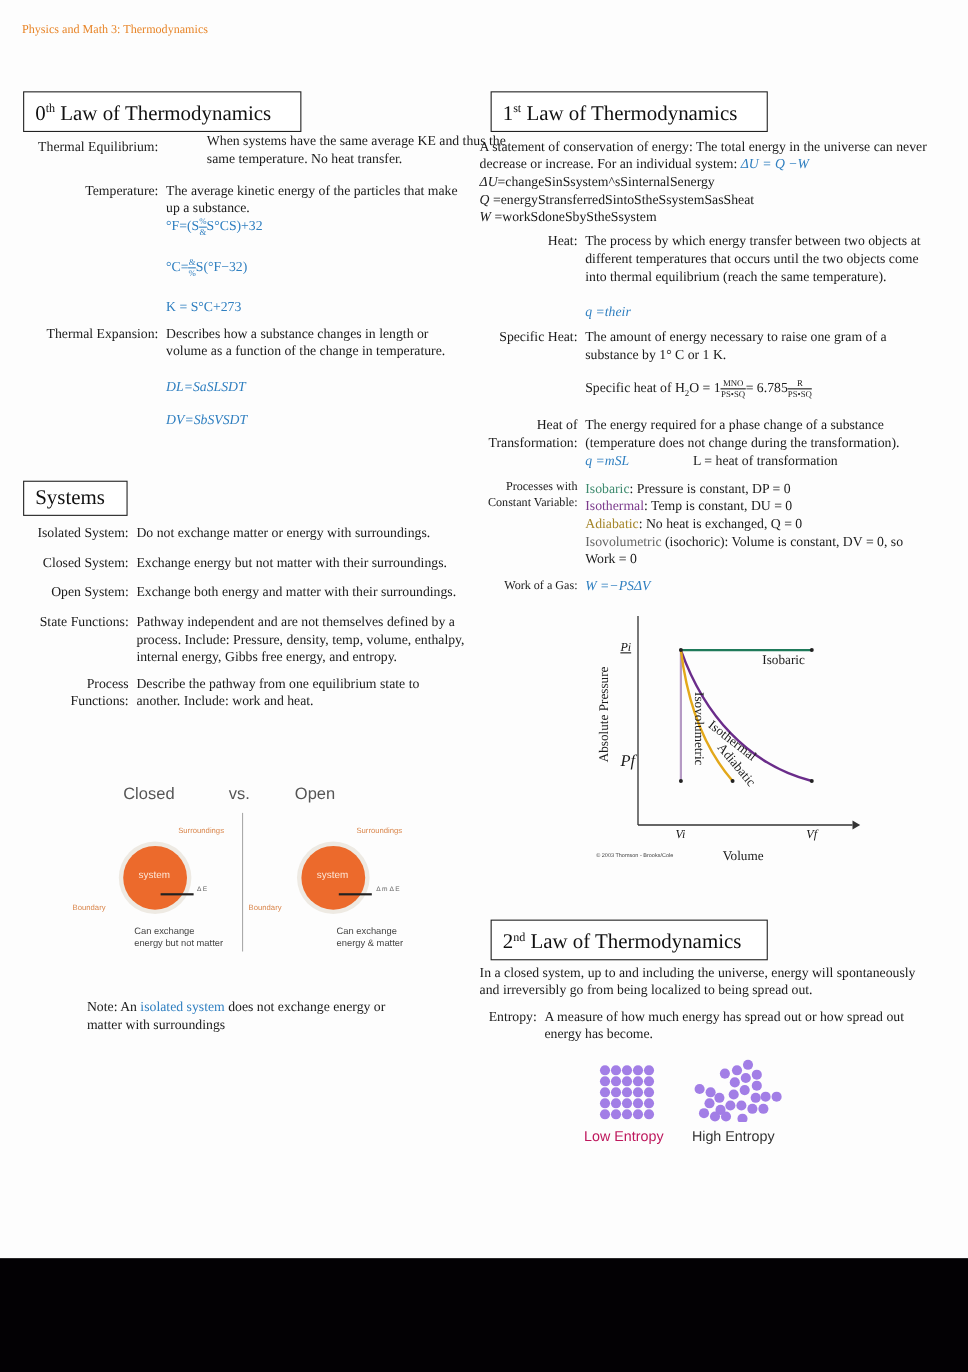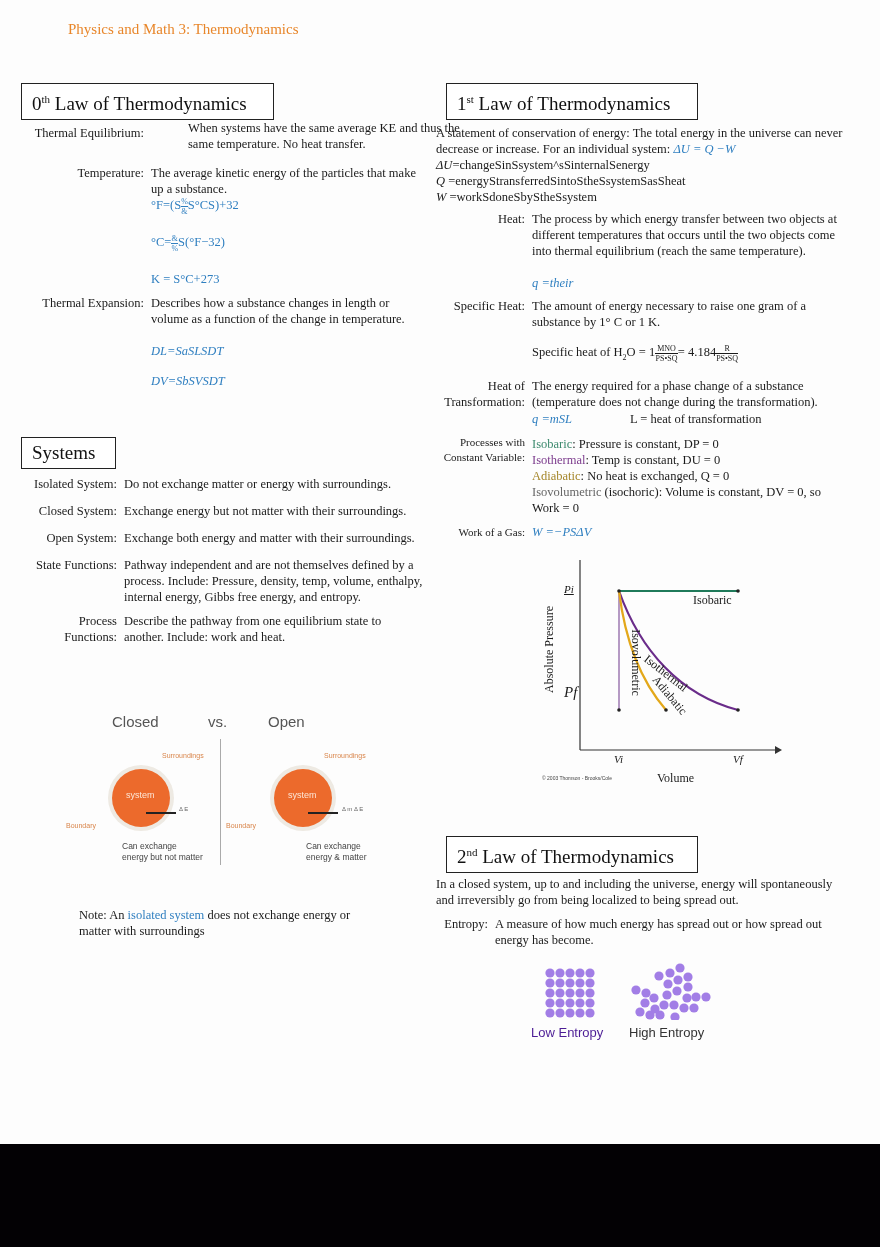--- a/index.html
+++ b/index.html
@@ -1,21 +1,21 @@
 <!DOCTYPE html>
 <html><head>
 <meta charset="utf-8">
 <style>
   * { box-sizing: border-box; margin: 0; padding: 0; }
   html, body { width: 880px; height: 1247px; background: #000; overflow: hidden; }
   body { position: relative; font-family: "Liberation Serif", serif; color: #1a1a1a; }
   .page { position: absolute; left: 0; top: 0; width: 880px; height: 1144px; background: #fdfdfd; }
   .black { position: absolute; left: 0; top: 1144px; width: 880px; height: 103px; background: #030104; }
   .abs { position: absolute; }
-  .title { left: 20px; top: 21px; font-size: 15px; color: #e8862a; margin-left: 48px; }
+  .title { left: 20px; top: 21px; font-size: 11px; color: #e8862a; }
   .box { position: absolute; border: 1.5px solid #222; background: #fff; font-size: 19px; padding: 2px 10px; line-height: 26px; color: #111; }
   .box sup { font-size: 11px; vertical-align: 7px; }
   .lbl { position: absolute; text-align: right; font-size: 12.5px; line-height: 16px; }
   .def { position: absolute; font-size: 12.5px; line-height: 16px; }
   .blue { color: #2f7fc0; }
   .i { font-style: italic; }
   .small { font-size: 11px; }
   .frac { display: inline-block; vertical-align: middle; text-align: center; font-size: 8px; line-height: 9px; }
   .frac span { display: block; }
   .frac .top { border-bottom: 1px solid #1a1a1a; padding: 0 2px; }
@@ -123,21 +123,21 @@
     <span>A statement of conservation of energy:  The total energy in the universe can never decrease or increase.  For an individual system: </span><span class="blue i">ΔU = Q −W</span>
   </div>
 
   <div class="lbl" style="left:436px;top:211px;width:89px;">Heat:</div>
   <div class="def" style="left:532px;top:211px;width:310px;">The process by which energy transfer between two objects at different temperatures that occurs until the two objects come into thermal equilibrium (reach the same temperature).</div>
   <div class="def blue i" style="left:532px;top:275px;">q =their</div>
 
   <div class="lbl" style="left:436px;top:298px;width:89px;">Specific Heat:</div>
   <div class="def" style="left:532px;top:298px;width:300px;">The amount of energy necessary to raise one gram of a substance by 1° C or 1 K.</div>
   <div class="def" style="left:532px;top:344px;white-space:nowrap;">
-    <span>Specific heat of H</span><sub style="font-size:8px;">2</sub><span>O = 1</span><span class="frac"><span class="top">MNO</span><span>PS•SQ</span></span><span>= 4.184</span><span class="frac"><span class="top">R</span><span>PS•SQ</span></span>
+    <span>Specific heat of H</span><sub style="font-size:8px;">2</sub><span>O = 1</span><span class="frac"><span class="top">MNO</span><span>PS•SQ</span></span><span>= 6.785</span><span class="frac"><span class="top">R</span><span>PS•SQ</span></span>
   </div>
 
   <div class="lbl" style="left:430px;top:378px;width:95px;">
     <div>Heat of</div>
       <div>Transformation:</div>
   </div>
   <div class="def" style="left:532px;top:378px;width:310px;">The energy required for a phase change of a substance (temperature does not change during the transformation).</div>
   <div class="def blue i" style="left:532px;top:411px;">q =mSL</div>
   <div class="def" style="left:630px;top:411px;">L = heat of transformation</div>
 
@@ -241,19 +241,19 @@
           <circle cx="144" cy="45" r="4.6"></circle>
           <circle cx="125" cy="49" r="4.6"></circle>
           <circle cx="154" cy="48" r="4.6"></circle>
         <circle cx="164" cy="48" r="4.6"></circle>
           <circle cx="110" cy="52" r="4.6"></circle>
           <circle cx="120" cy="55" r="4.6"></circle>
           <circle cx="130" cy="55" r="4.6"></circle>
         <circle cx="145" cy="57" r="4.6"></circle>
       </g>
     </svg>
-    <div class="abs sans" style="left:1px;top:65px;font-size:13px;color:#4c1d95;">Low Entropy</div>
+    <div class="abs sans" style="left:1px;top:65px;font-size:13px;color:#be185d;">Low Entropy</div>
     <div class="abs sans" style="left:99px;top:65px;font-size:13px;color:#333;">High Entropy</div>
   </div>
 
 </div>
 
 <div class="black"></div>
 
 </body></html>

